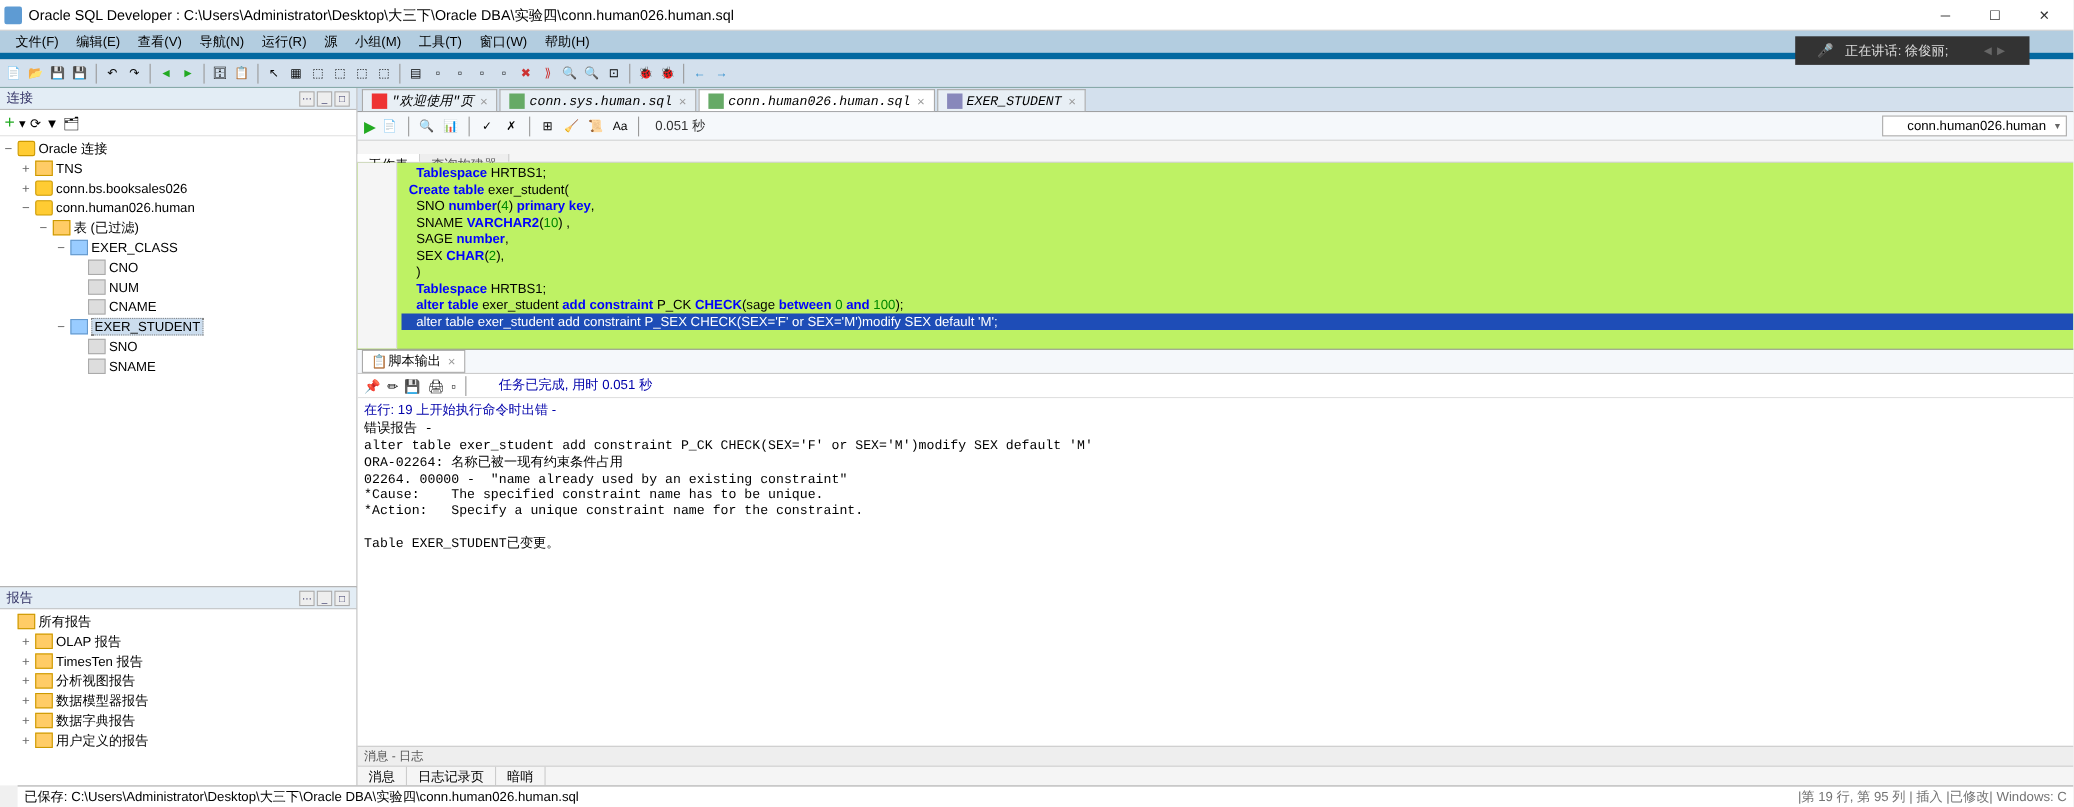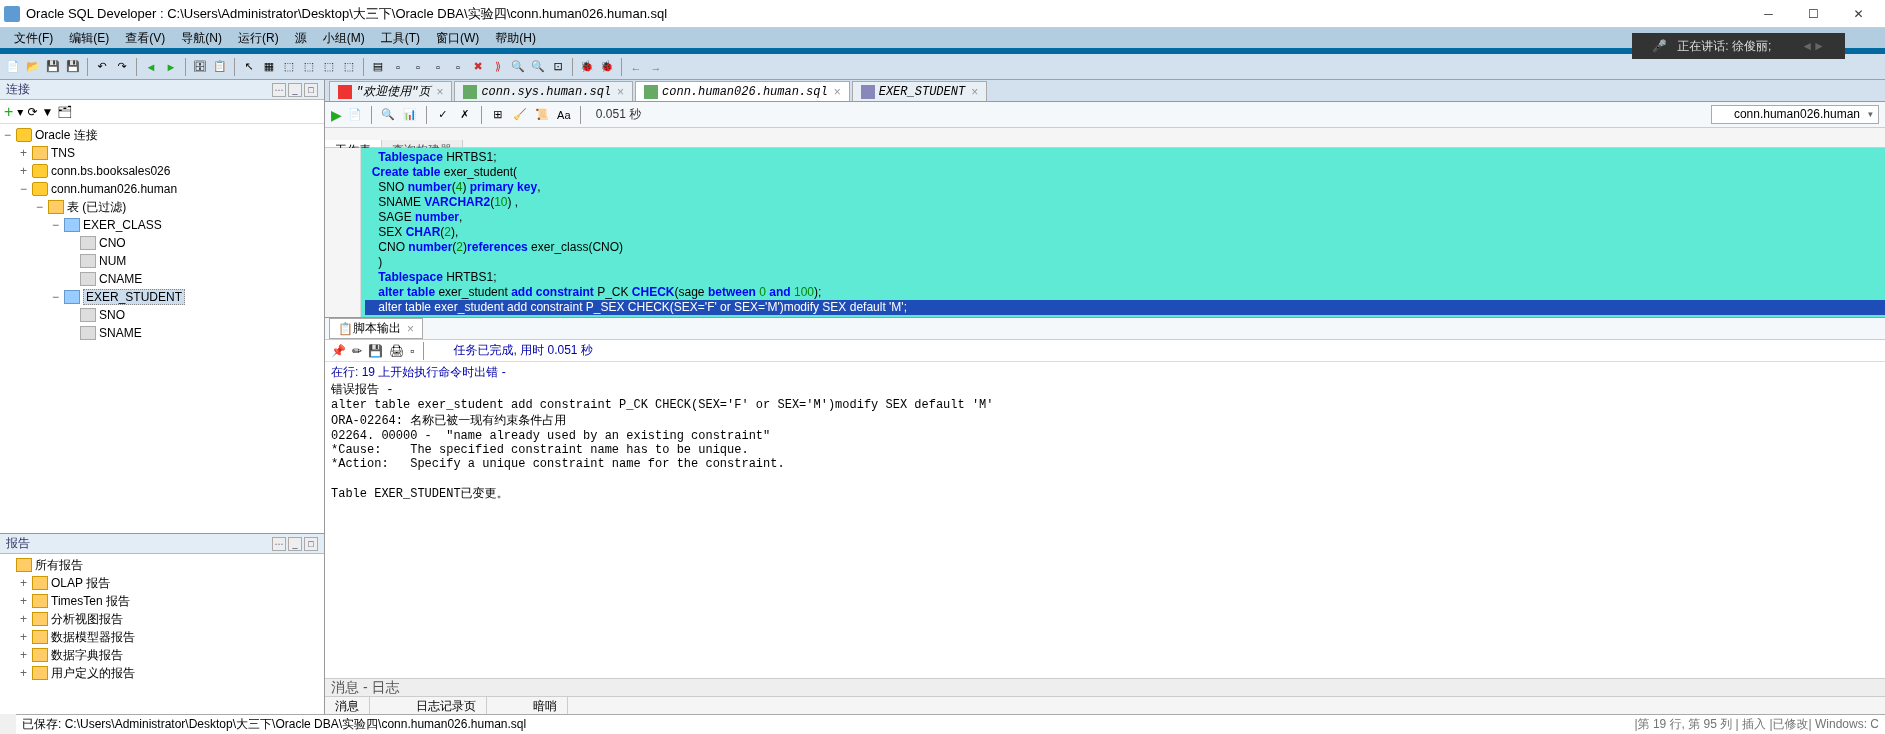--- a/index.html
+++ b/index.html
@@ -43,35 +43,35 @@
 .ico-sql { background:#6a6; }
 .ico-grid { background:#88b; }
 .sql-toolbar { height:26px; background:#f5f8fb; border-bottom:1px solid #ccc; display:flex; align-items:center; padding:0 6px; gap:4px; }
 .run-btn { color:#2a2; font-size:14px; }
 .timing { color:#333; margin-left:8px; }
 .conn-dd { margin-left:auto; border:1px solid #aaa; background:#fff; padding:1px 18px 1px 22px; font-family:"Courier New",monospace; position:relative; }
 .conn-dd::after { content:"▾"; position:absolute; right:4px; color:#666; }
 .ws-tabs { height:20px; background:#f5f5f5; border-bottom:1px solid #ccc; display:flex; }
 .ws-tab { padding:2px 10px; border-right:1px solid #ccc; background:#fff;margin-top:12px; }
 .ws-tab.inactive { background:#eee; color:#555; }
-.code-area { height:170px; background:#5eead4; overflow:auto; font-family:"Courier New",Consolas,monospace; font-size:13px; padding:2px 0 2px 40px; border-bottom:1px solid #999; position:relative; }
+.code-area { height:170px; background:#bef264; overflow:auto; font-family:"Courier New",Consolas,monospace; font-size:13px; padding:2px 0 2px 40px; border-bottom:1px solid #999; position:relative; }
 .code-line { height:15px; white-space:pre; }
 .gutter { position:absolute; left:0; top:0; width:36px; background:#f5f5f5; border-right:1px solid #ddd; height:100%; }
 .kw { color:#00f; font-weight:bold; } .num { color:#080; }
 .hl { background:#1e4db7; color:#fff; }
 .output-tabs { height:22px; background:#f5f8fb; display:flex; align-items:center; border-bottom:1px solid #ccc; padding:0 4px; }
 .out-tab { background:#fff; border:1px solid #aaa; padding:1px 8px; display:flex; align-items:center; }
 .out-tab .close { margin-left:6px; color:#999; }
 .out-toolbar { height:22px; background:#fff; display:flex; align-items:center; padding:0 6px; gap:6px; border-bottom:1px solid #ddd; }
 .pin { color:#c33; }
 .out-status { color:#00a; margin-left:20px; }
 .output-body { flex:1; background:#fff; font-family:"Courier New",monospace; font-size:12px; padding:2px 6px; overflow:auto; white-space:pre; color:#000; min-height:140px; }
 .out-blue { color:#00a; }
-.msg-bar { height:18px; background:#eee; border-top:1px solid #ccc; font-size:14px; padding:0 6px; color:#555; display:flex; align-items:center; }
-.msg-tabs { height:18px; background:#f5f5f5; border-top:1px solid #ccc; display:flex; font-size:11px;gap:36px; }
+.msg-bar { height:18px; background:#eee; border-top:1px solid #ccc; font-size:11px; padding:0 6px; color:#555; display:flex; align-items:center; }
+.msg-tabs { height:18px; background:#f5f5f5; border-top:1px solid #ccc; display:flex; font-size:11px; }
 .msg-tabs span { padding:1px 10px; border-right:1px solid #ccc; }
 .statusbar { height:20px; background:#fff; border-top:1px solid #aaa; display:flex; align-items:center; padding:0 6px; color:#000;margin-left:16px; }
 .statusbar .sb-right { margin-left:auto; color:#737373; }
 .report-panel { border-top:1px solid #999; }
 </style>
 </head>
 <body>
 
 <div class="titlebar">
   <div class="app-icon"></div>
@@ -300,21 +300,20 @@
       <div class="ws-tab inactive">查询构建器</div>
     </div>
     <div class="code-area" id="code-area">
       <div class="gutter"></div>
     <div class="code-line">    <span class="kw">Tablespace</span> HRTBS1;</div>
         <div class="code-line">  <span class="kw">Create</span> <span class="kw">table</span> exer_student(</div>
         <div class="code-line">    SNO <span class="kw">number</span>(<span class="num">4</span>) <span class="kw">primary</span> <span class="kw">key</span>,</div>
         <div class="code-line">    SNAME <span class="kw">VARCHAR2</span>(<span class="num">10</span>) ,</div>
         <div class="code-line">    SAGE <span class="kw">number</span>,</div>
         <div class="code-line">    SEX <span class="kw">CHAR</span>(<span class="num">2</span>),</div>
-        <div class="code-line">    CNO <span class="kw">number</span>(<span class="num">2</span>)<span class="kw">references</span> exer_class(CNO)</div>
         <div class="code-line">    )</div>
         <div class="code-line">    <span class="kw">Tablespace</span> HRTBS1;</div>
         <div class="code-line">    <span class="kw">alter</span> <span class="kw">table</span> exer_student <span class="kw">add</span> <span class="kw">constraint</span> P_CK <span class="kw">CHECK</span>(sage <span class="kw">between</span> <span class="num">0</span> <span class="kw">and</span> <span class="num">100</span>);</div>
         <div class="code-line hl">    alter table exer_student add constraint P_SEX CHECK(SEX='F' or SEX='M')modify SEX default 'M';</div>
       </div>
     <div class="output-tabs">
       <div class="out-tab">
         <span>📋</span>
         <span>脚本输出</span>
         <span class="close">×</span>

